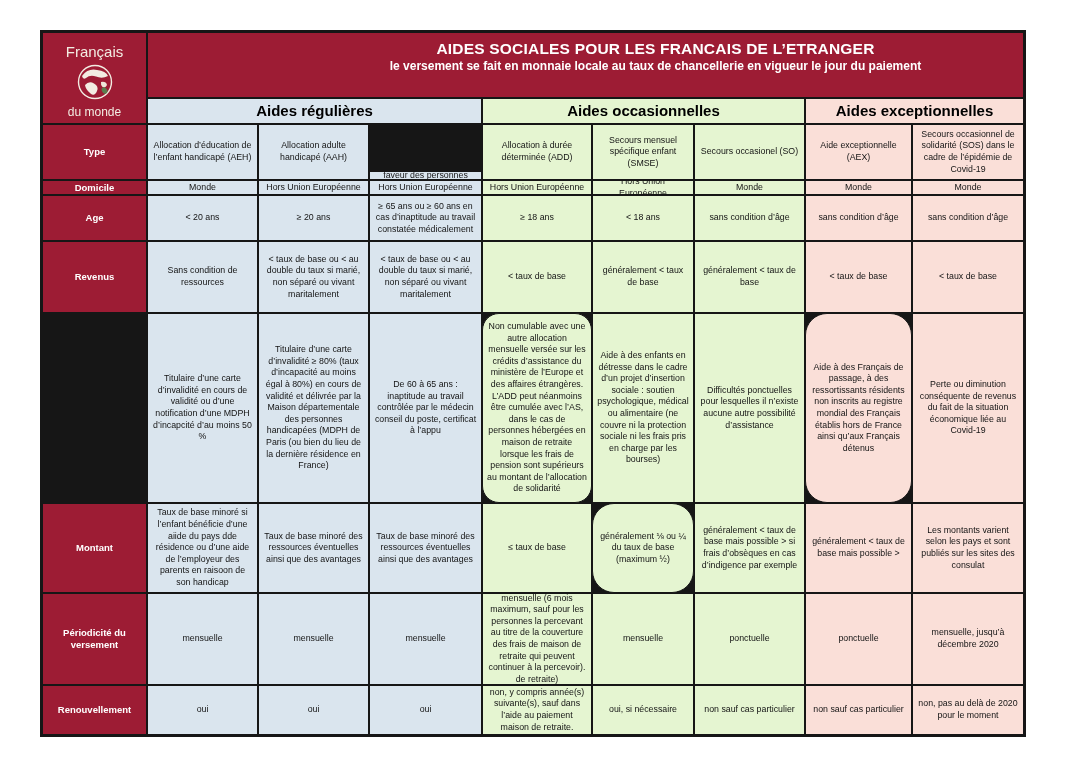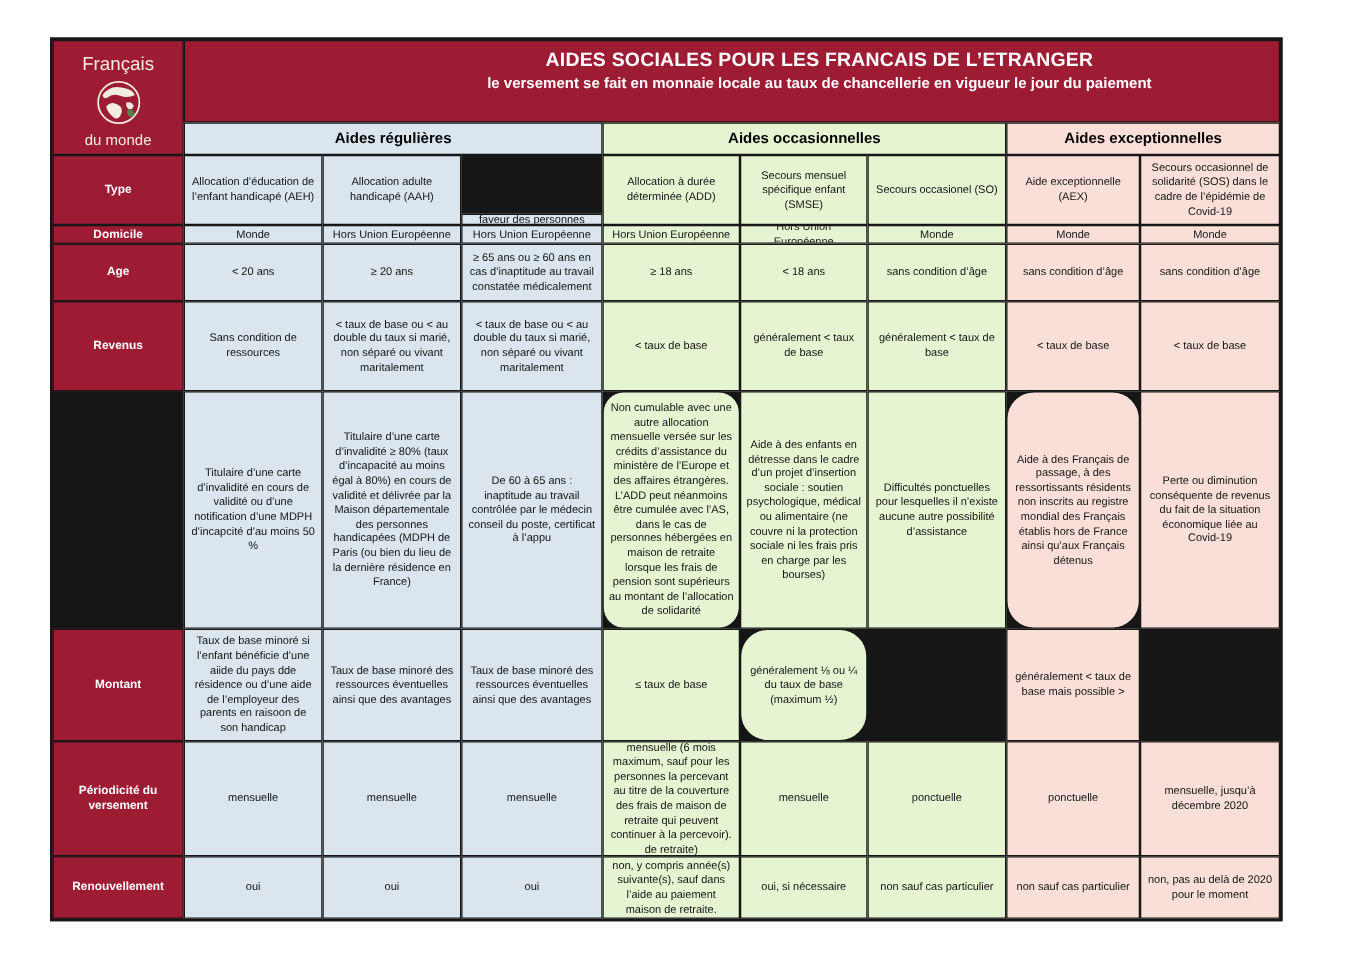--- a/index.html
+++ b/index.html
@@ -25,21 +25,21 @@
     background:var(--red);color:#f3ece2;justify-content:flex-start;
     padding-top:9px;font-size:15px;
   }
   .logo-bottom{margin-top:2px;font-size:12px;}
   .banner{
     background:var(--red);color:#ffffff;justify-content:flex-start;
     padding:6px 10px 4px 150px;
   }
   .banner .title{font-size:15.5px;font-weight:bold;letter-spacing:.2px;}
   .banner .subtitle{font-size:12px;font-weight:bold;}
-  .ghead{font-weight:bold;font-size:12px;color:#000;}
+  .ghead{font-weight:bold;font-size:15px;color:#000;}
   .g0{background:var(--blue);}
   .g1{background:var(--green);}
   .g2{background:var(--pink);}
   .rowlabel{
     background:var(--red);color:#fff;font-weight:bold;font-size:9.5px;line-height:1.25;
   }
   .body{color:#141414;}
   .globe{margin-top:1px;}
 </style>
 </head>
@@ -112,21 +112,23 @@
       <div class="cell body g1" style="grid-area: 7 / 6 / 8 / 7;">Aide à des enfants en détresse dans le cadre d’un projet d’insertion sociale : soutien psychologique, médical ou alimentaire (ne couvre ni la protection sociale ni les frais pris en charge par les bourses)</div>
       <div class="cell body g1" style="grid-area: 7 / 7 / 8 / 8;">Difficultés ponctuelles pour lesquelles il n’existe aucune autre possibilité d’assistance</div>
       <div class="cell body g2" style="grid-area: 7 / 8 / 8 / 9; border-radius: 22px;">Aide à des Français de passage, à des ressortissants résidents non inscrits au registre mondial des Français établis hors de France ainsi qu’aux Français détenus</div>
       <div class="cell body g2" style="grid-area: 7 / 9 / 8 / 10;">Perte ou diminution conséquente de revenus du fait de la situation économique liée au Covid-19</div>
       <div class="cell rowlabel" style="grid-area: 8 / 1 / 9 / 2;">Montant</div>
       <div class="cell body g0" style="grid-area: 8 / 2 / 9 / 3;">Taux de base minoré si l’enfant bénéficie d’une aiide du pays dde résidence ou d’une aide de l’employeur des parents en raisoon de son handicap</div>
       <div class="cell body g0" style="grid-area: 8 / 3 / 9 / 4;">Taux de base minoré des ressources éventuelles ainsi que des avantages</div>
       <div class="cell body g0" style="grid-area: 8 / 4 / 9 / 5;">Taux de base minoré des ressources éventuelles ainsi que des avantages</div>
       <div class="cell body g1" style="grid-area: 8 / 5 / 9 / 6;">≤ taux de base</div>
       <div class="cell body g1" style="grid-area: 8 / 6 / 9 / 7; border-radius: 22px;">généralement ⅛ ou ¼ du taux de base (maximum ½)</div>
+      <div class="cell body g1" style="grid-area: 8 / 7 / 9 / 8;">généralement &lt; taux de base mais possible &gt; si frais d’obsèques en cas d’indigence par exemple</div>
       <div class="cell body g2" style="grid-area: 8 / 8 / 9 / 9;">généralement &lt; taux de base mais possible &gt;</div>
+      <div class="cell body g2" style="grid-area: 8 / 9 / 9 / 10;">Les montants varient selon les pays et sont publiés sur les sites des consulat</div>
       <div class="cell rowlabel" style="grid-area: 9 / 1 / 10 / 2;">Périodicité du versement</div>
       <div class="cell body g0" style="grid-area: 9 / 2 / 10 / 3;">mensuelle</div>
       <div class="cell body g0" style="grid-area: 9 / 3 / 10 / 4;">mensuelle</div>
       <div class="cell body g0" style="grid-area: 9 / 4 / 10 / 5;">mensuelle</div>
       <div class="cell body g1" style="grid-area: 9 / 5 / 10 / 6;">mensuelle (6 mois maximum, sauf pour les personnes la percevant au titre de la couverture des frais de maison de retraite qui peuvent continuer à la percevoir). de retraite)</div>
       <div class="cell body g1" style="grid-area: 9 / 6 / 10 / 7;">mensuelle</div>
       <div class="cell body g1" style="grid-area: 9 / 7 / 10 / 8;">ponctuelle</div>
       <div class="cell body g2" style="grid-area: 9 / 8 / 10 / 9;">ponctuelle</div>
       <div class="cell body g2" style="grid-area: 9 / 9 / 10 / 10;">mensuelle, jusqu’à décembre 2020</div>
       <div class="cell rowlabel" style="grid-area: 10 / 1 / 11 / 2;">Renouvellement</div>

